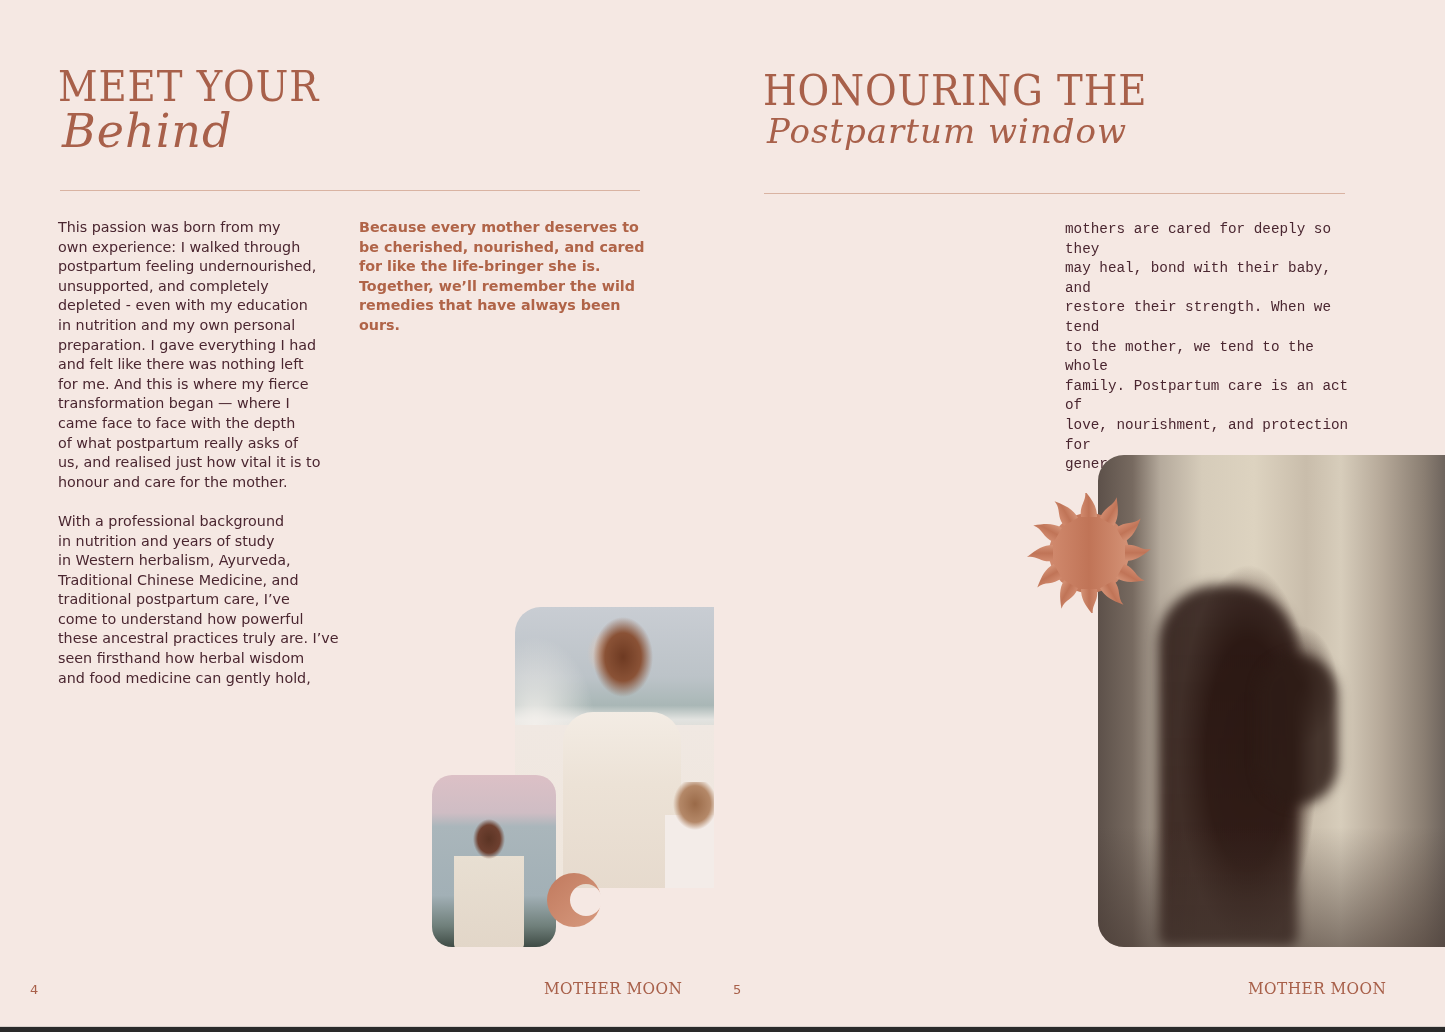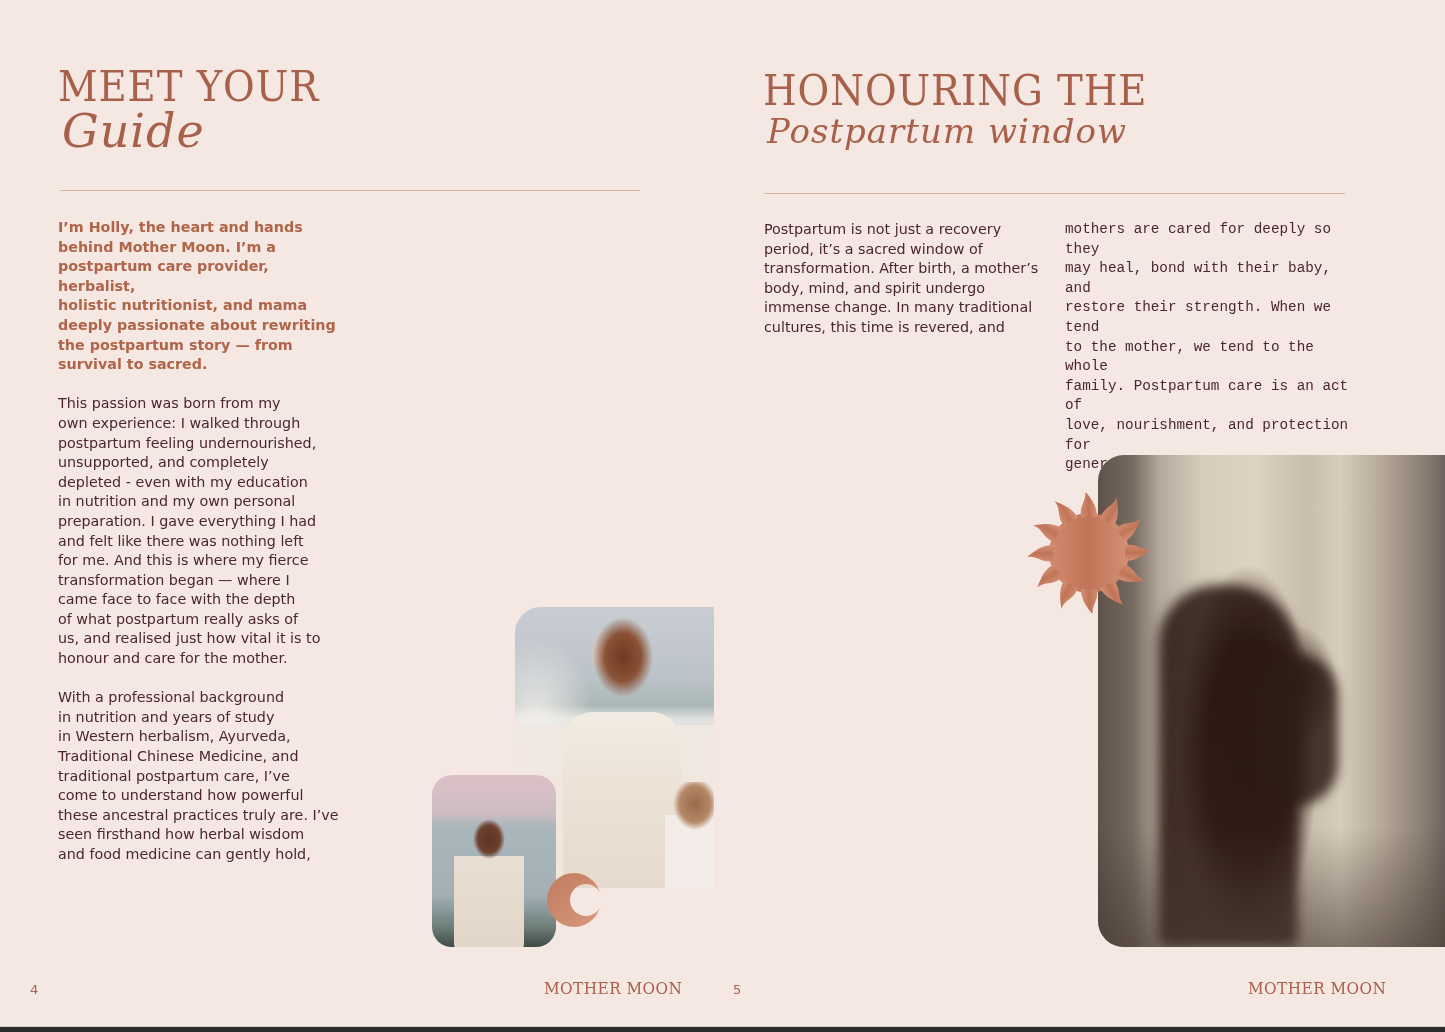--- a/index.html
+++ b/index.html
@@ -122,31 +122,24 @@
       transform: scaleX(0.9); transform-origin: left top;
     }
     .icon-sun { position: absolute; left: 1018px; top: 493px; width: 142px; height: 120px; }
     .icon-moon { position: absolute; left: 546px; top: 872px; width: 56px; height: 56px; }
   </style>
 </head>
 <body>
 
 <div class="page page-left">
   <div class="title-serif" style="left:58px; top:66px;">MEET YOUR</div>
-  <div class="title-script" style="left:62px; top:108px; font-size:46px;">Guide</div>
+  <div class="title-script" style="left:62px; top:108px; font-size:46px;">Behind</div>
   <div class="rule" style="left:60px; top:190px; width:580px;"></div>
 
   <div class="col" style="left:58px; top:218px; width:290px;">
-    <p class="accent">I’m Holly, the heart and hands
-behind Mother Moon. I’m a
-postpartum care provider, herbalist,
-holistic nutritionist, and mama
-deeply passionate about rewriting
-the postpartum story — from
-survival to sacred.</p>
     <p>This passion was born from my
 own experience: I walked through
 postpartum feeling undernourished,
 unsupported, and completely
 depleted - even with my education
 in nutrition and my own personal
 preparation. I gave everything I had
 and felt like there was nothing left
 for me. And this is where my fierce
 transformation began — where I
@@ -159,20 +152,26 @@
 in Western herbalism, Ayurveda,
 Traditional Chinese Medicine, and
 traditional postpartum care, I’ve
 come to understand how powerful
 these ancestral practices truly are. I’ve
 seen firsthand how herbal wisdom
 and food medicine can gently hold,</p>
   </div>
 
   <div class="col" style="left:359px; top:218px; width:290px;">
+    <p class="accent">Because every mother deserves to
+be cherished, nourished, and cared
+for like the life-bringer she is.
+Together, we’ll remember the wild
+remedies that have always been
+ours.</p>
   </div>
 
   <div class="photo photo-beach-main">
     <div class="dress"></div>
     <div class="child"></div>
   </div>
   <div class="photo photo-beach-small">
     <div class="figure"></div>
   </div>
 
@@ -193,26 +192,20 @@
   <div class="footer-num" style="left:30px;">4</div>
   <div class="footer-brand" style="left:544px;">MOTHER MOON</div>
 </div>
 
 <div class="page page-right">
   <div class="title-serif" style="left:66px; top:70px;">HONOURING THE</div>
   <div class="title-script" style="left:70px; top:114px; font-size:34px;">Postpartum window</div>
   <div class="rule" style="left:67px; top:193px; width:581px;"></div>
 
   <div class="col" style="left:67px; top:220px; width:290px;">
-    <p>Postpartum is not just a recovery
-period, it’s a sacred window of
-transformation. After birth, a mother’s
-body, mind, and spirit undergo
-immense change. In many traditional
-cultures, this time is revered, and</p>
   </div>
 
   <div class="col" style="left:368px; top:220px; width:290px;font-family:Liberation Mono, monospace;">
     <p>mothers are cared for deeply so they
 may heal, bond with their baby, and
 restore their strength. When we tend
 to the mother, we tend to the whole
 family. Postpartum care is an act of
 love, nourishment, and protection for
 generations to come.</p>

